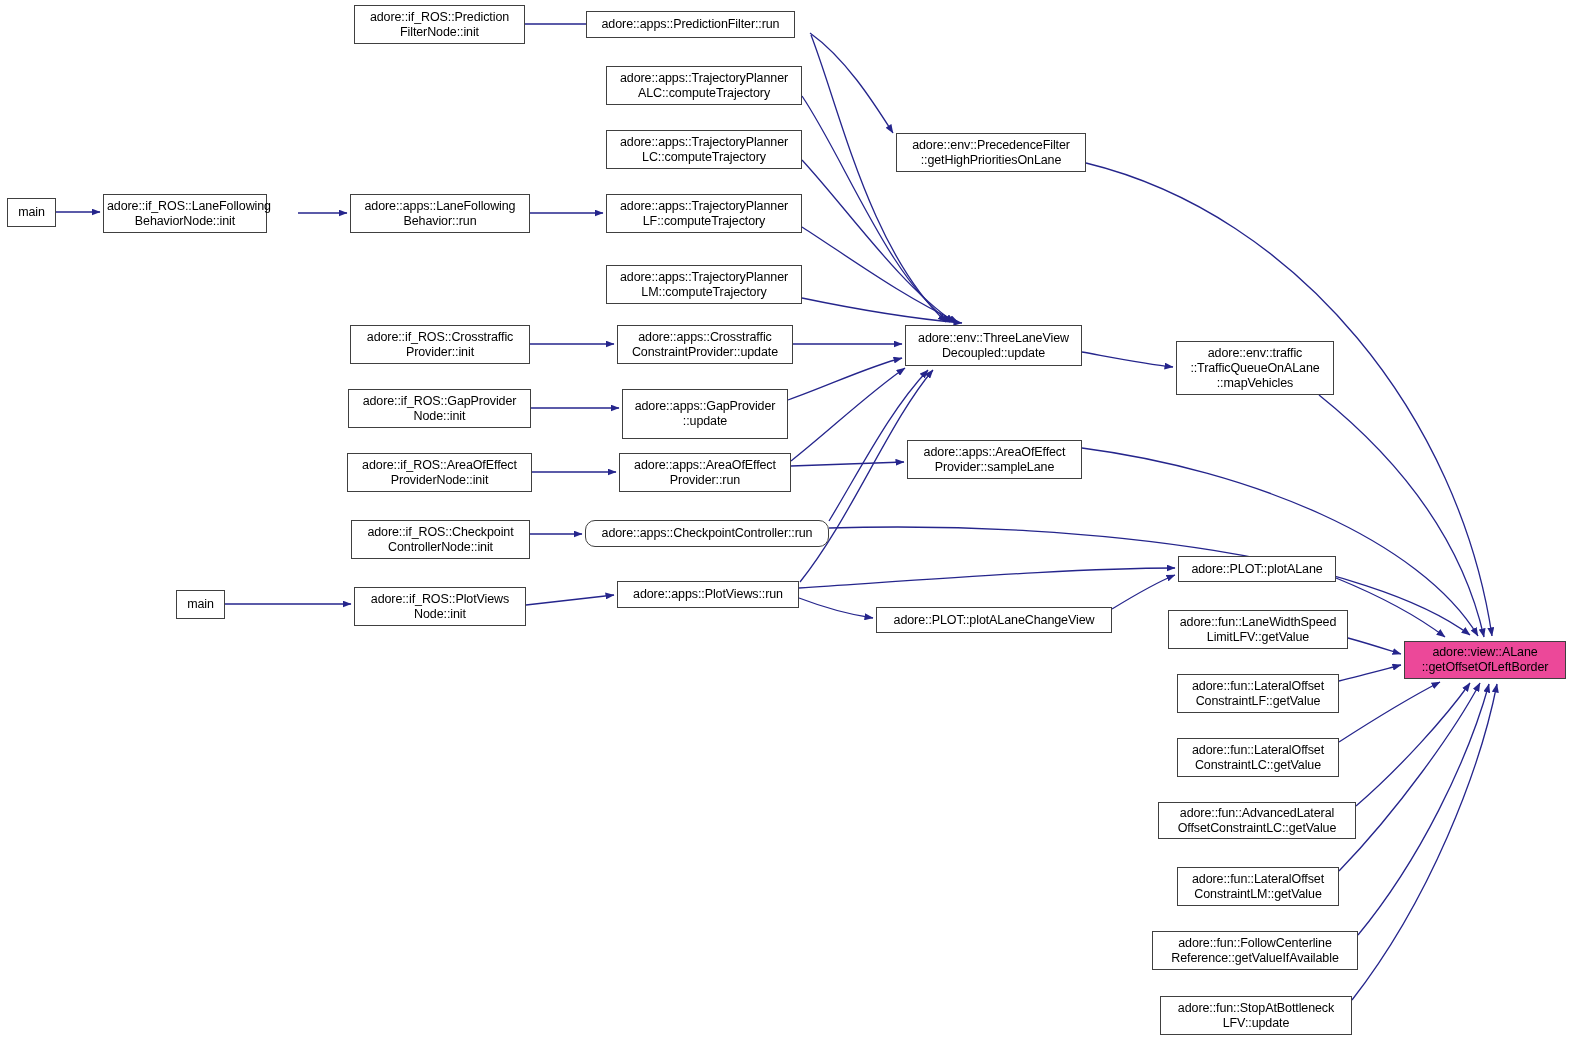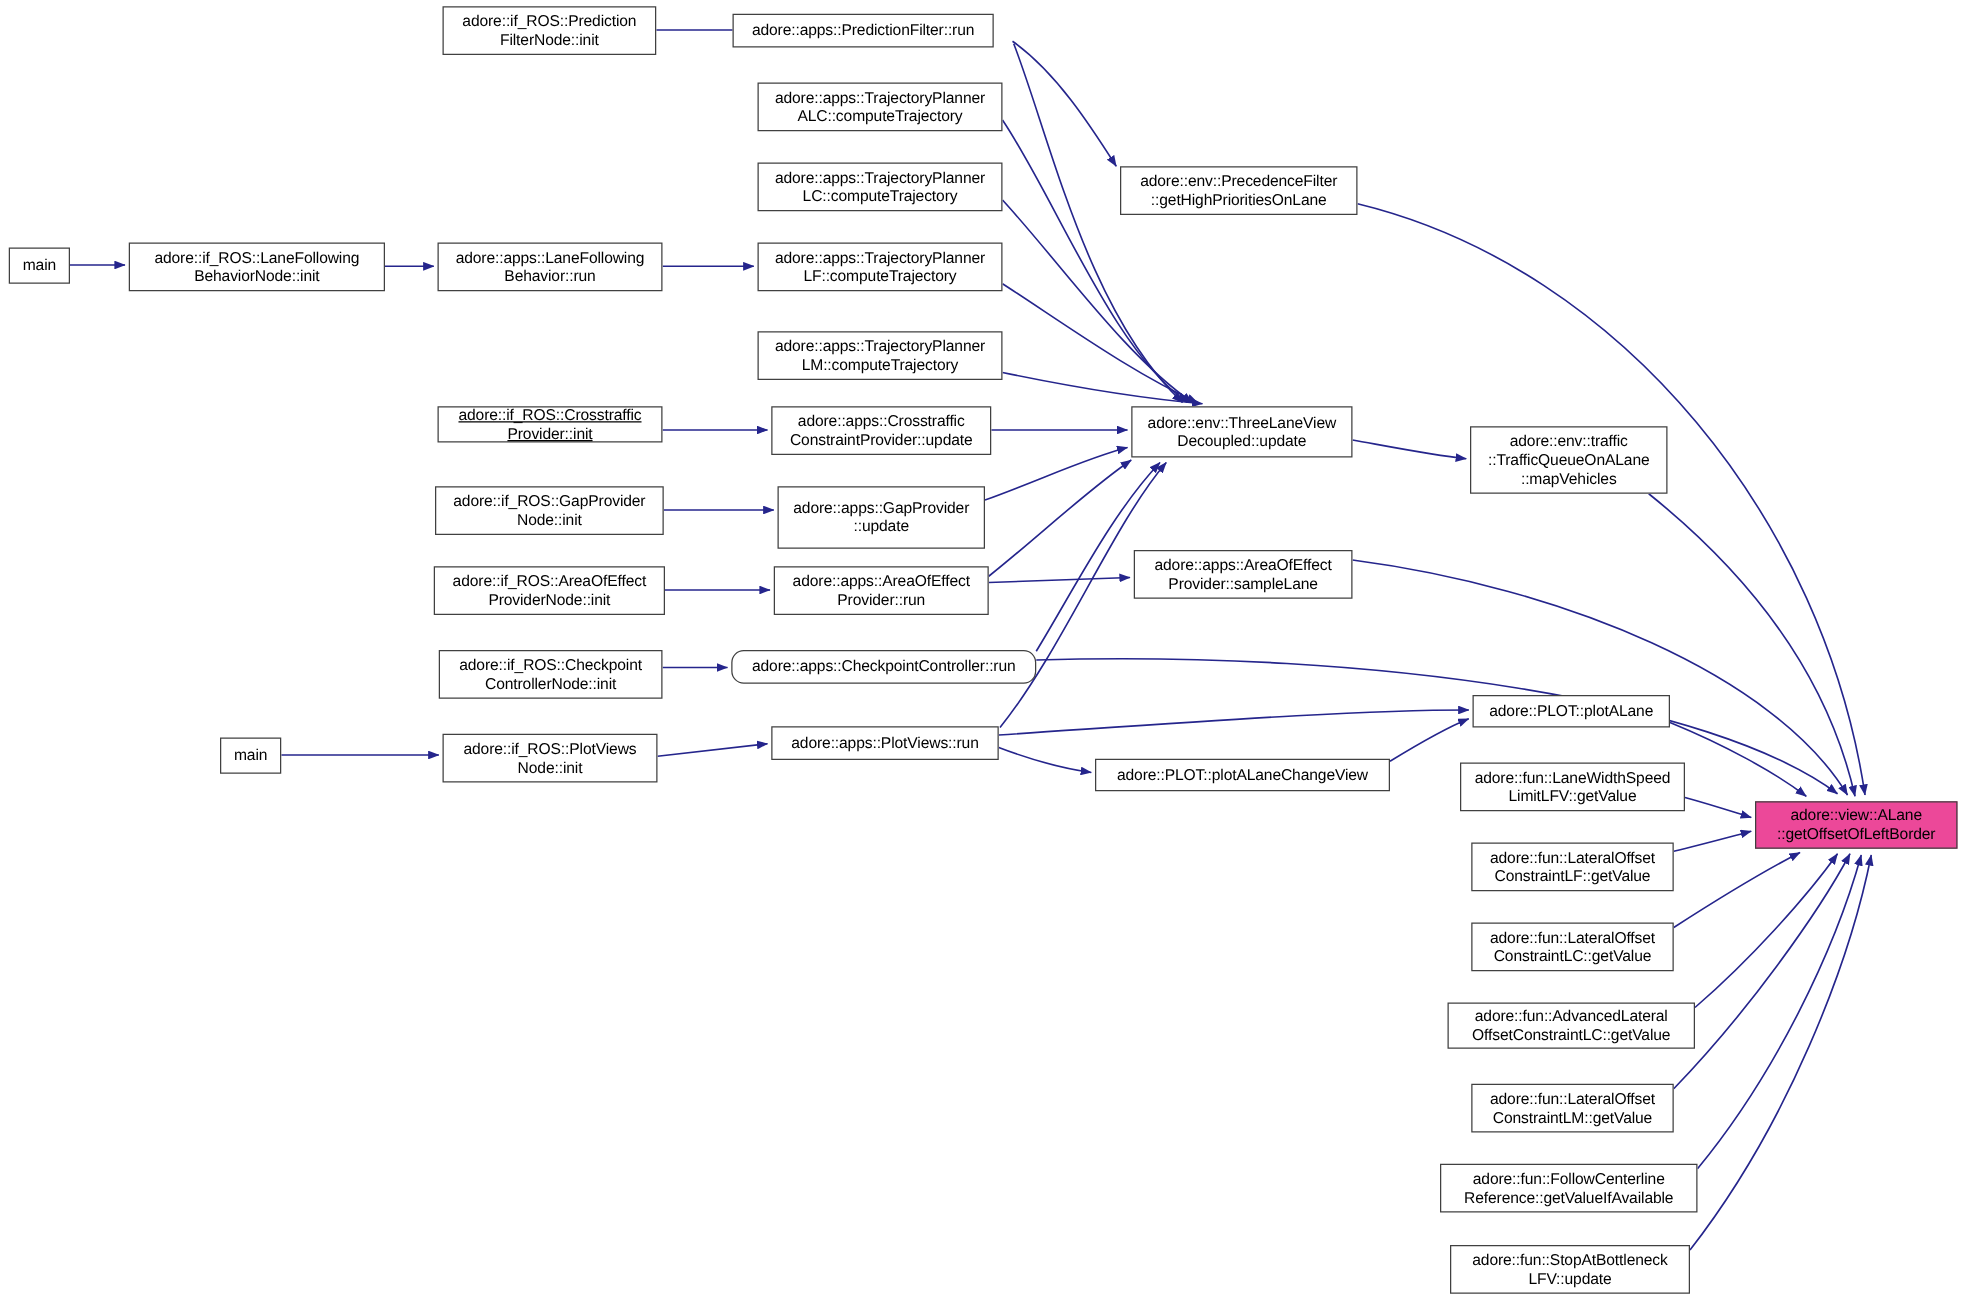--- a/index.html
+++ b/index.html
@@ -106,36 +106,36 @@
       <path d="M1339,742 C1370,722 1405,700 1440,682"></path>
       <path d="M1356,806 C1400,768 1445,718 1470,683"></path>
       <path d="M1339,871 C1398,810 1455,730 1480,683"></path>
       <path d="M1358,935 C1420,860 1468,760 1489,684"></path>
       <path d="M1352,1000 C1430,900 1480,770 1497,684"></path>
     </g>
   </svg>
 
   <div id="node-layer">
       <div class="node" style="left: 7px; top: 198px; width: 49px; height: 29px;"><span class="lbl">main</span></div>
-      <div class="node" style="left: 103px; top: 194px; width: 205px; height: 39px;"><span class="lbl">adore::if_ROS::LaneFollowing
+      <div class="node" style="left: 103px; top: 194px; width: 164px; height: 39px;"><span class="lbl">adore::if_ROS::LaneFollowing
 BehaviorNode::init</span></div>
       <div class="node" style="left: 350px; top: 194px; width: 180px; height: 39px;"><span class="lbl">adore::apps::LaneFollowing
 Behavior::run</span></div>
       <div class="node" style="left: 354px; top: 5px; width: 171px; height: 39px;"><span class="lbl">adore::if_ROS::Prediction
 FilterNode::init</span></div>
       <div class="node" style="left: 586px; top: 11px; width: 209px; height: 27px;"><span class="lbl">adore::apps::PredictionFilter::run</span></div>
       <div class="node" style="left: 606px; top: 66px; width: 196px; height: 39px;"><span class="lbl">adore::apps::TrajectoryPlanner
 ALC::computeTrajectory</span></div>
       <div class="node" style="left: 606px; top: 130px; width: 196px; height: 39px;"><span class="lbl">adore::apps::TrajectoryPlanner
 LC::computeTrajectory</span></div>
       <div class="node" style="left: 606px; top: 194px; width: 196px; height: 39px;"><span class="lbl">adore::apps::TrajectoryPlanner
 LF::computeTrajectory</span></div>
       <div class="node" style="left: 606px; top: 265px; width: 196px; height: 39px;"><span class="lbl">adore::apps::TrajectoryPlanner
 LM::computeTrajectory</span></div>
-      <div class="node" style="left: 350px; top: 325px; width: 180px; height: 29px; text-decoration: underline;"><span class="lbl">adore::if_ROS::Crosstraffic
+      <div class="node" style="left: 350px; top: 325px; width: 180px; height: 39px;"><span class="lbl">adore::if_ROS::Crosstraffic
 Provider::init</span></div>
       <div class="node" style="left: 617px; top: 325px; width: 176px; height: 39px;"><span class="lbl">adore::apps::Crosstraffic
 ConstraintProvider::update</span></div>
       <div class="node" style="left: 348px; top: 389px; width: 183px; height: 39px;"><span class="lbl">adore::if_ROS::GapProvider
 Node::init</span></div>
       <div class="node" style="left: 622px; top: 389px; width: 166px; height: 50px;"><span class="lbl">adore::apps::GapProvider
 ::update</span></div>
       <div class="node" style="left: 347px; top: 453px; width: 185px; height: 39px;"><span class="lbl">adore::if_ROS::AreaOfEffect
 ProviderNode::init</span></div>
       <div class="node" style="left: 619px; top: 453px; width: 172px; height: 39px;"><span class="lbl">adore::apps::AreaOfEffect

